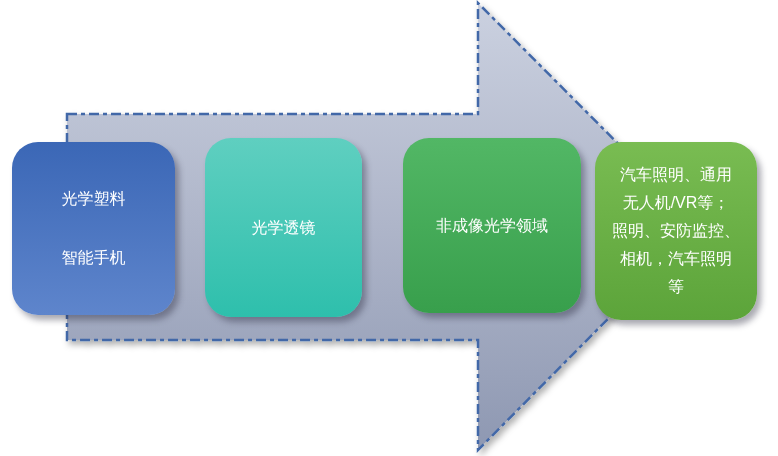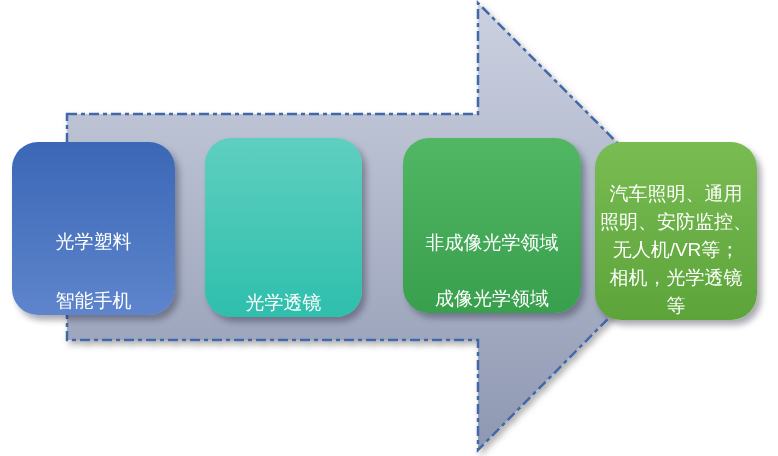--- a/index.html
+++ b/index.html
@@ -21,23 +21,23 @@
     top: 0;
   }
   .stage {
     position: absolute;
     border-radius: 26px;
     box-shadow: 4px 5px 6px rgba(40, 40, 60, 0.40);
     color: #ffffff;
     display: flex;
     flex-direction: column;
     align-items: center;
-    justify-content: flex-end;
+    justify-content: center;
     text-align: center;
-    font-size: 19px;
+    font-size: 16px;
     line-height: 28px;
   }
   .stage .line {
     width: 100%;
   }
   
   .s1 {
     left: 12px; top: 142px; width: 163px; height: 173px;
     background: linear-gradient(180deg, #3B67B6 0%, #5E85CC 100%);
     gap: 31px;
@@ -83,24 +83,23 @@
     <div class="line">光学塑料</div>
     <div class="line">智能手机</div>
   </div>
 
   <div class="stage s2">
     <div class="line">光学透镜</div>
   </div>
 
   <div class="stage s3">
     <div class="line">非成像光学领域</div>
-    <div class="line">成像光学领域</div>
   </div>
 
   <div class="stage s4">
     <div class="line">汽车照明、通用</div>
+    <div class="line">无人机/VR等；</div>
     <div class="line">照明、安防监控、</div>
-    <div class="line">无人机/VR等；</div>
-    <div class="line">相机，光学透镜</div>
+    <div class="line">相机，汽车照明</div>
     <div class="line">等</div>
   </div>
 
 </div>
 
 </body></html>

